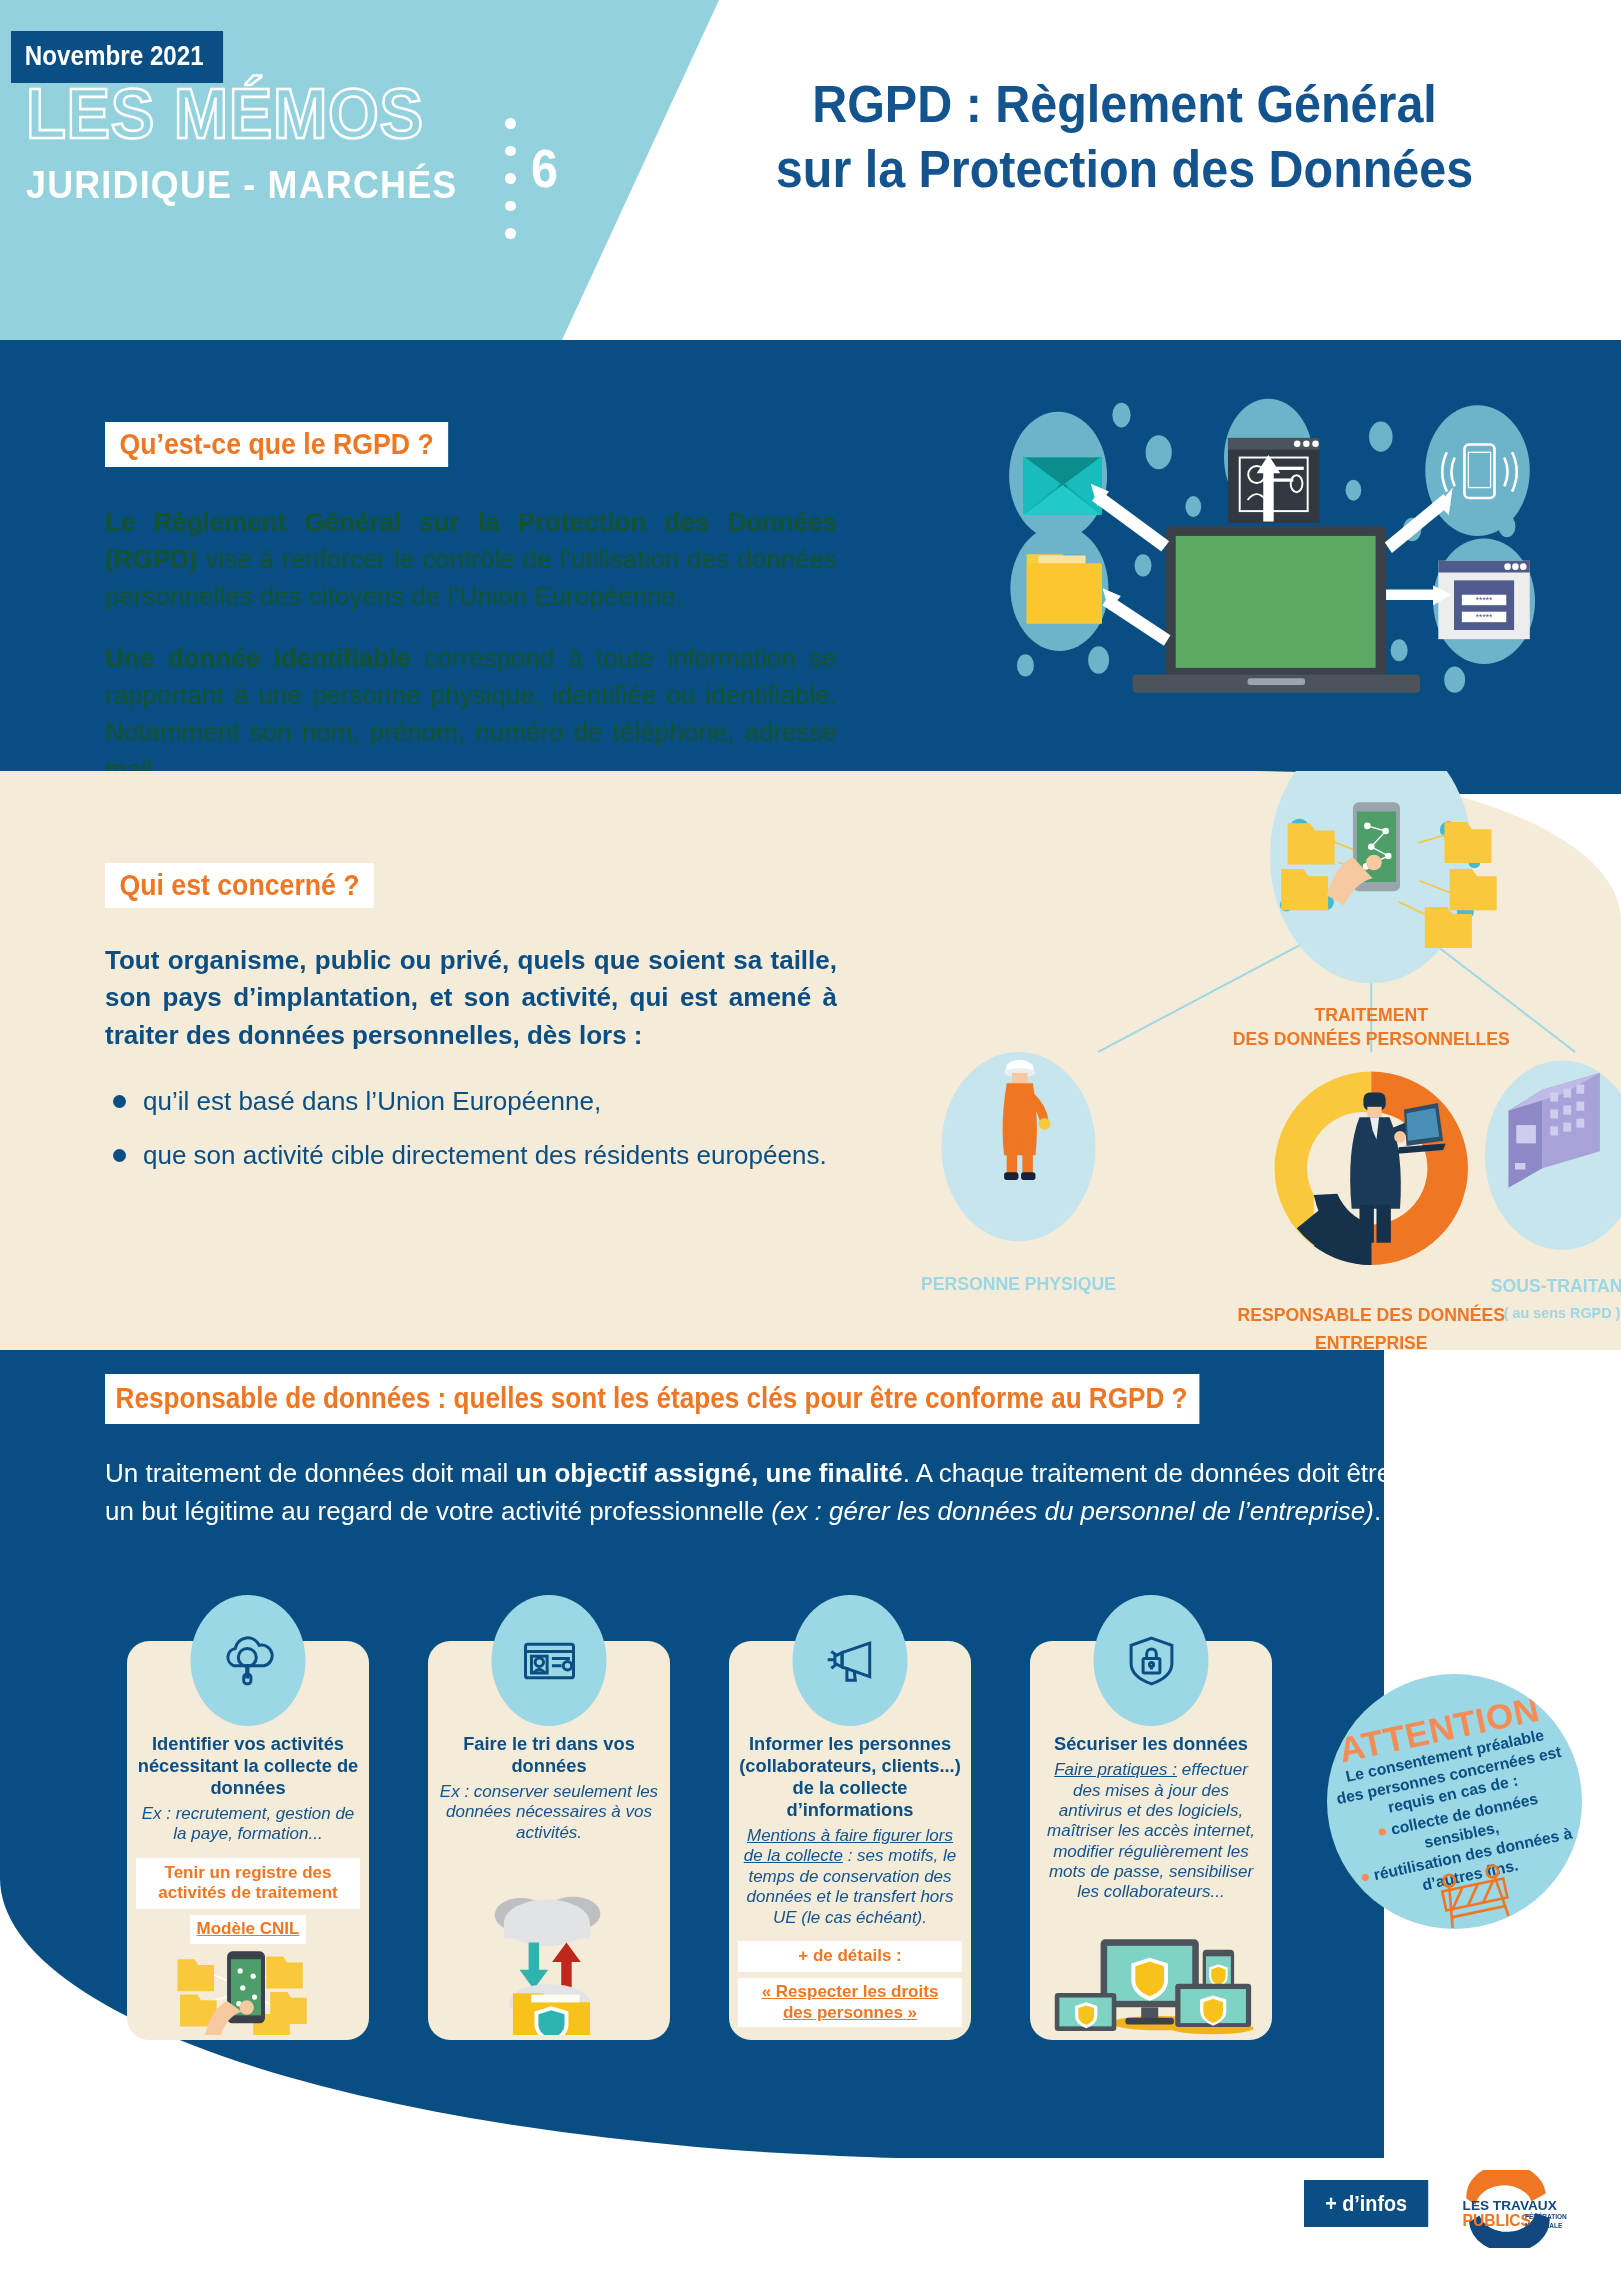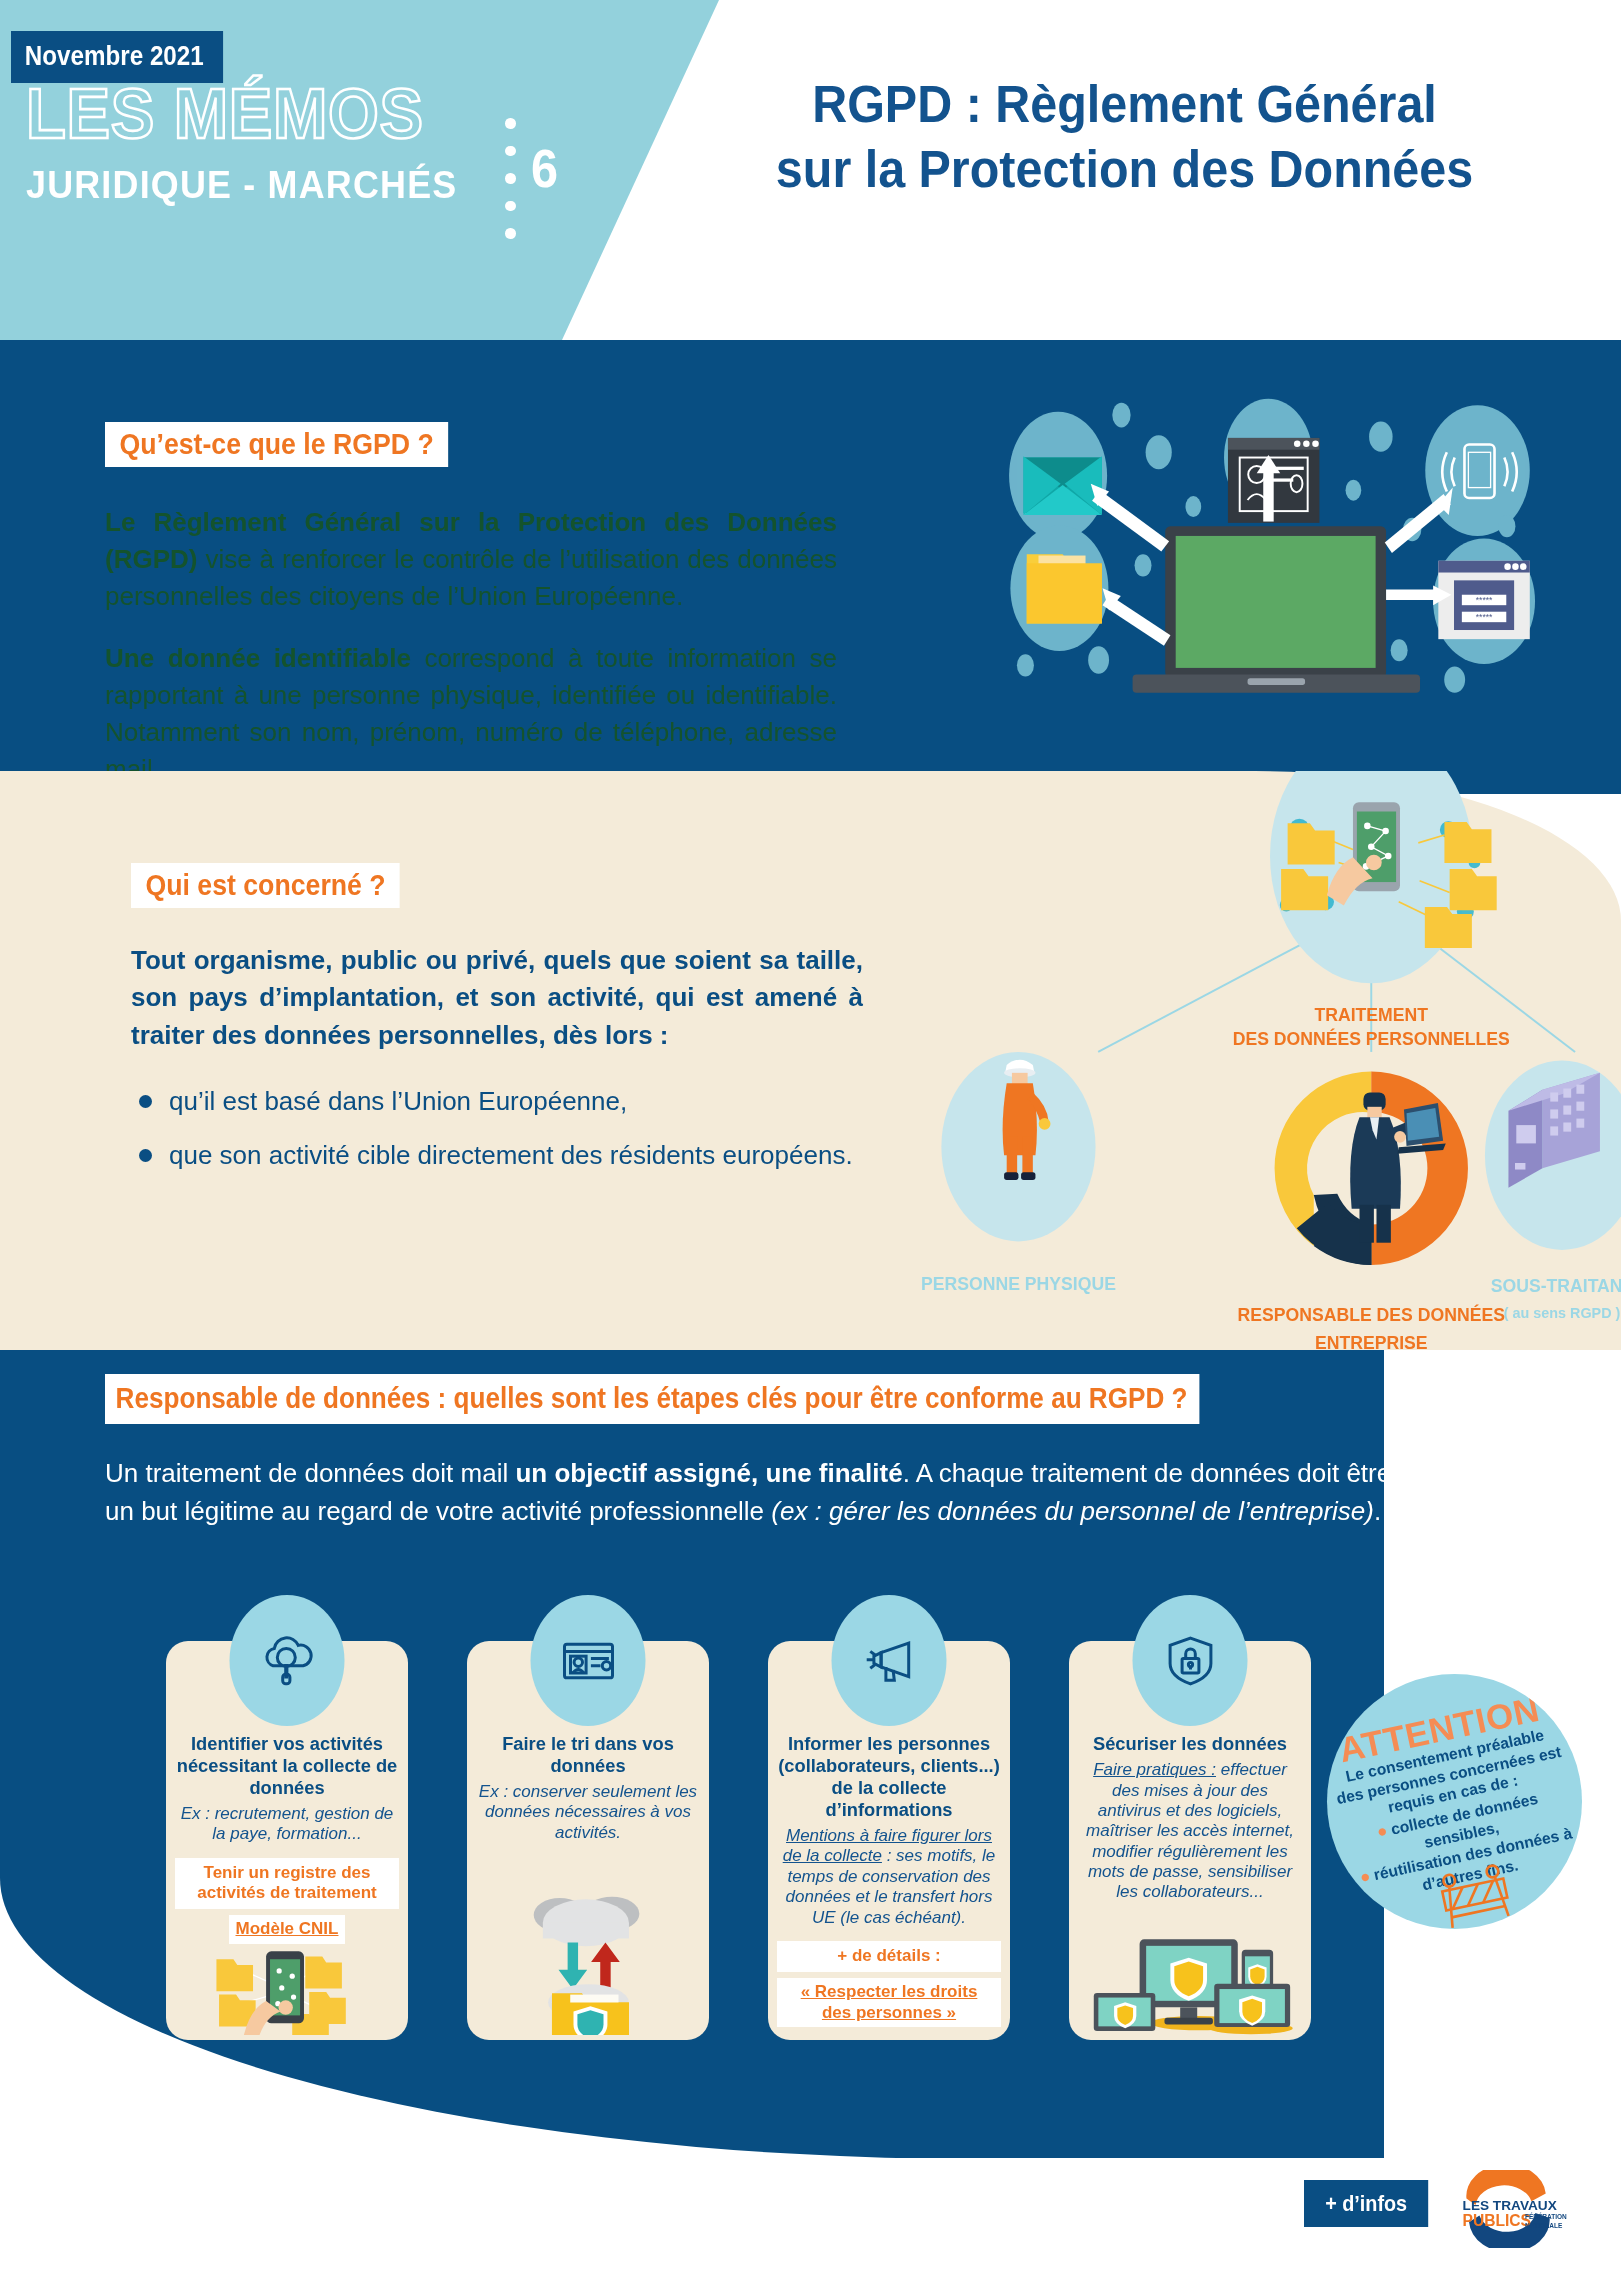--- a/index.html
+++ b/index.html
@@ -80,21 +80,21 @@
     font-weight:bold; font-size:29px; padding:6.5px 15.7px 7.8px 15.7px;
     transform:scaleX(0.92); transform-origin:left center;
     line-height:1.05; white-space:nowrap;
   }
 
   .s1-inner { position:absolute; left:105px; top:92px; width:732px; z-index:6; }
   .s1-body { margin-top:37px; color:#14532d; font-size:26px; line-height:1.42; text-align:justify; }
   .s1-body p { margin-bottom:26px; }
   .s1-body b { font-weight:bold; }
 
-  .s2-inner { position:absolute; left:105px; top:92px; width:732px; z-index:6;margin-left:26px; }
+  .s2-inner { position:absolute; left:105px; top:92px; width:732px; z-index:6; }
   .s2-body { margin-top:34px; color:#0A4E83; font-size:26px; line-height:1.44; }
   .s2-lead { font-weight:bold; text-align:justify; }
   .s2-list { margin-top:29px; list-style:none; }
   .s2-list li { position:relative; padding-left:38px; margin-bottom:17px; text-align:justify; }
   .s2-list li:before {
     content:""; position:absolute; left:7.8px; top:11.8px;
     width:13px; height:13px; border-radius:50%; background:#0A4E83;
   }
 
   .s3-inner { position:absolute; left:105px; top:26px; width:1412px; z-index:6; }
@@ -104,21 +104,21 @@
     transform:scaleX(0.90); transform-origin:left center; white-space:nowrap;
   }
   .s3-body { margin-top:31px; color:#ffffff; font-size:26px; line-height:1.46; }
   .s3-body b { font-weight:bold; }
   .s3-body i { font-style:italic; }
 
   
   .cards { position:absolute; left:0; top:1582px; width:1621px; height:471px; z-index:7; }
   .card {
     position:absolute; top:59px; width:242px; height:399px;
-    background:#F4EBD9; border-radius:22px;margin-left:39px;
+    background:#F4EBD9; border-radius:22px;
   }
   .card:nth-of-type(1){ left:127px; }
   .card:nth-of-type(2){ left:428px; }
   .card:nth-of-type(3){ left:729px;padding-left:40px; }
   .card:nth-of-type(4){ left:1030px; }
   .card-icon {
     position:absolute; left:50%; top:-46px; transform:translateX(-50%);
     width:115px; height:131px; border-radius:50%;
     background:#9BD7E5; display:flex; align-items:center; justify-content:center;
   }

